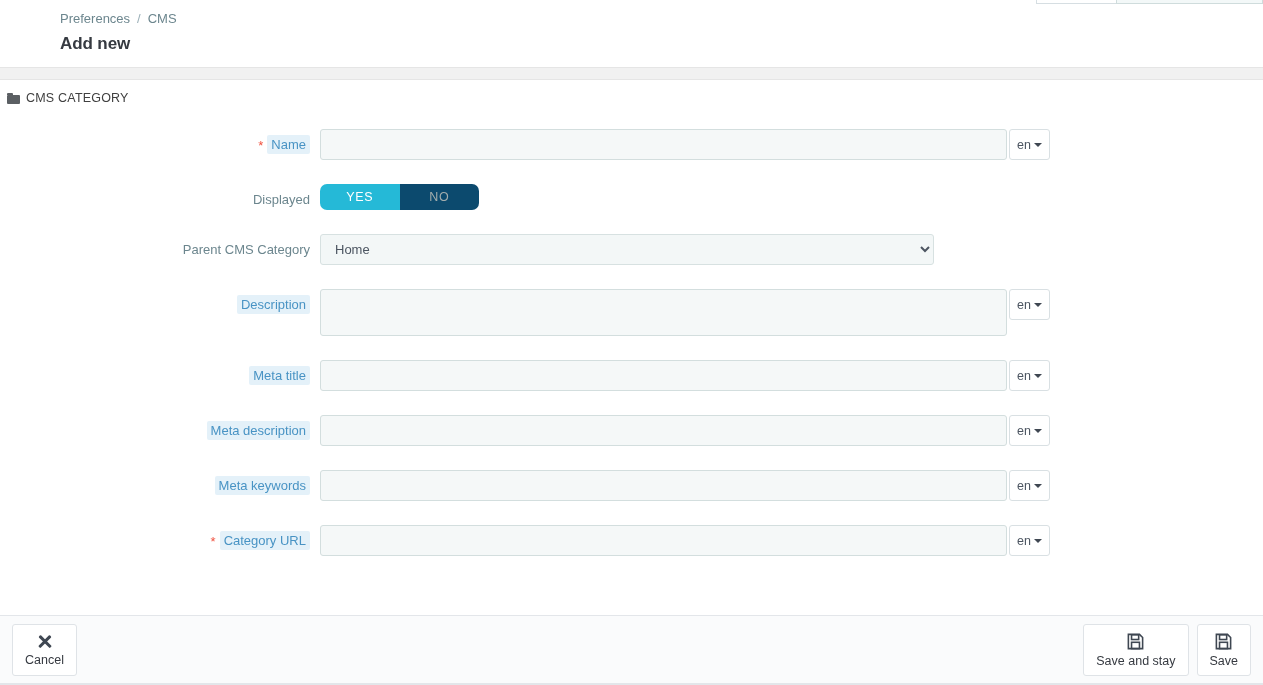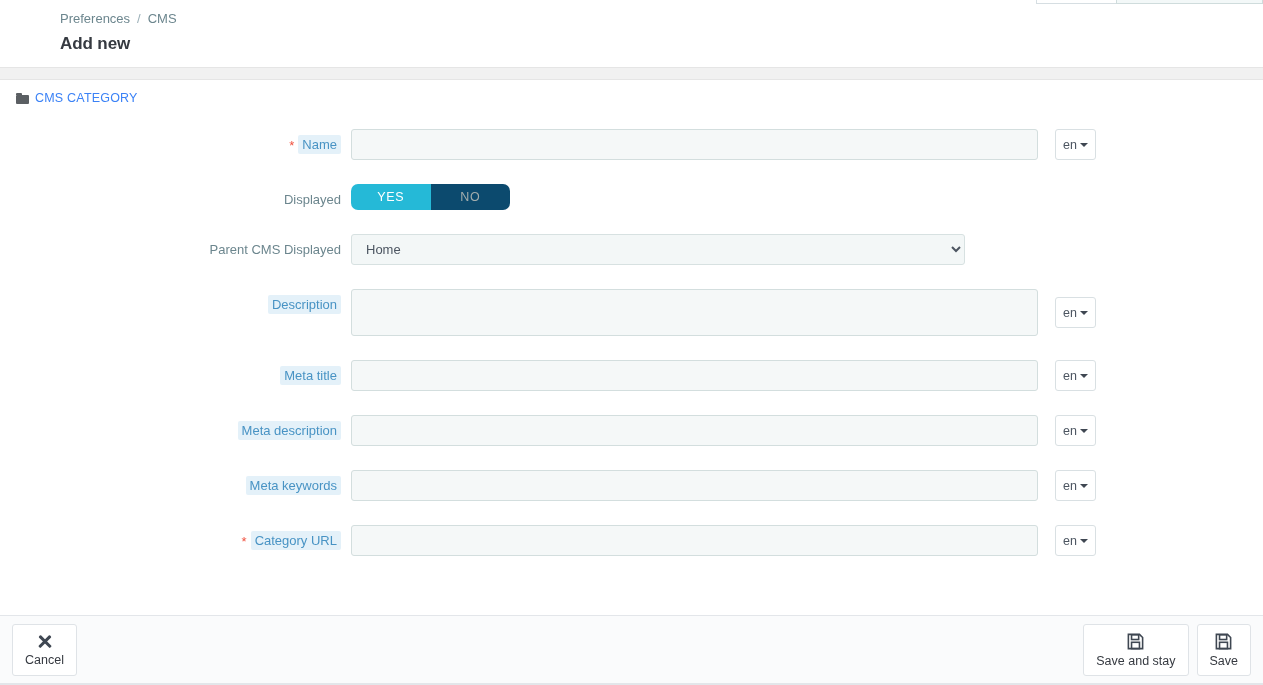--- a/index.html
+++ b/index.html
@@ -77,23 +77,23 @@
     box-sizing: border-box;
     width: 100%;
   }
 
   
   .panel {
     background: #ffffff;
     width: 100%;
   }
   .panel-heading {
-    padding: 11px 0 10px 16px;
+    padding: 11px 0 10px 7px;
     font-size: 12.5px;
-    color: #3b82f6;
+    color: #404040;
     text-transform: uppercase;
     letter-spacing: 0.2px;
     display: flex;
     align-items: center;
     gap: 6px;
   }
   .folder-icon {
     width: 13px;
     height: 11px;
     position: relative;
@@ -111,21 +111,21 @@
   .folder-icon::after {
     content: "";
     position: absolute;
     left: 0; top: 2px;
     width: 13px; height: 9px;
     background: #5b5f63;
     border-radius: 1px;
   }
 
   
-  .form-body { padding-top: 14px; padding-left: 31px; }
+  .form-body { padding-top: 14px; }
   .form-row {
     display: flex;
     align-items: flex-start;
     margin-bottom: 24px;
   }
   .form-row .label-col {
     width: 320px;
     flex: 0 0 320px;
     text-align: right;
     padding-right: 10px;
@@ -144,22 +144,22 @@
   .lbl-hl {
     background: #e4f1f9;
     color: #4893c4;
     padding: 2px 4px;
     border-radius: 2px;
   }
   .lbl-plain { color: #6c868e; }
 
   .field-col {
     display: flex;
-    align-items: center;
-    gap: 17px;
+    align-items: flex-start;
+    gap: 2px;
   }
 
   .txt-input {
     width: 687px;
     height: 31px;
     background: #f5f8f8;
     border: 1px solid #d3dede;
     border-radius: 3px;
     box-sizing: border-box;
     font-family: "Liberation Sans", sans-serif;
@@ -348,21 +348,21 @@
       <div class="field-col">
         <div class="switch">
           <div class="sw-on">YES</div>
           <div class="sw-off">NO</div>
         </div>
       </div>
     </div>
 
     <div class="form-row">
       <div class="label-col">
-        <span class="lbl-plain">Parent CMS Displayed</span>
+        <span class="lbl-plain">Parent CMS Category</span>
       </div>
       <div class="field-col">
         <select class="sel-input">
           <option>Home</option>
         </select>
       </div>
     </div>
 
     <div class="form-row">
       <div class="label-col">

